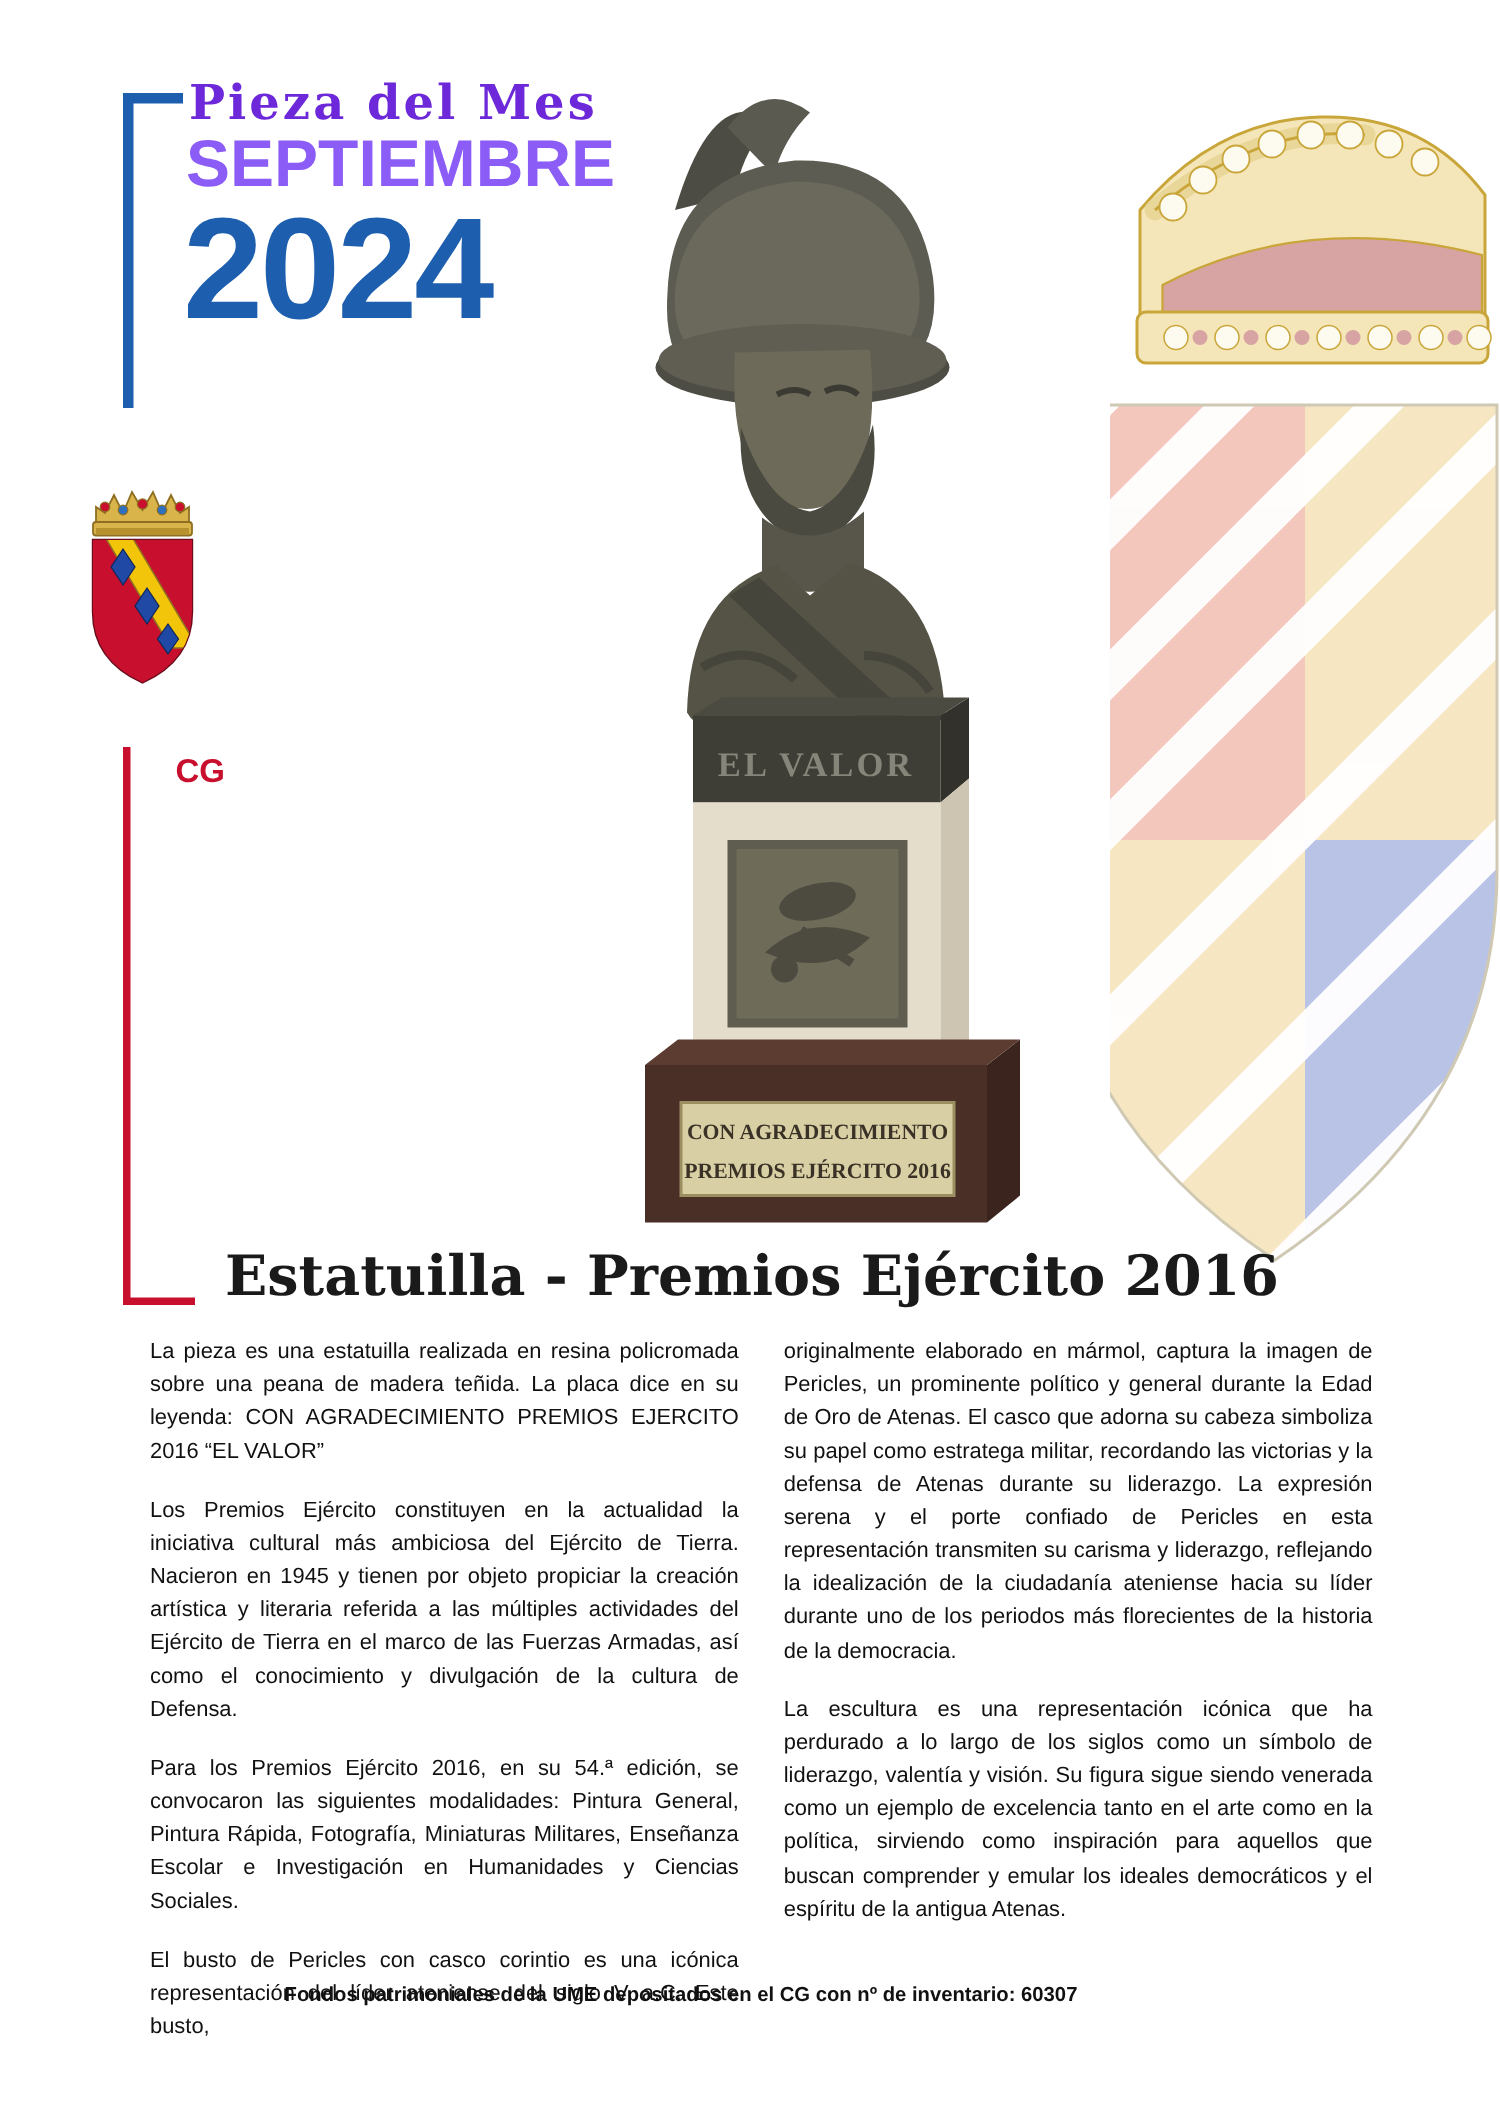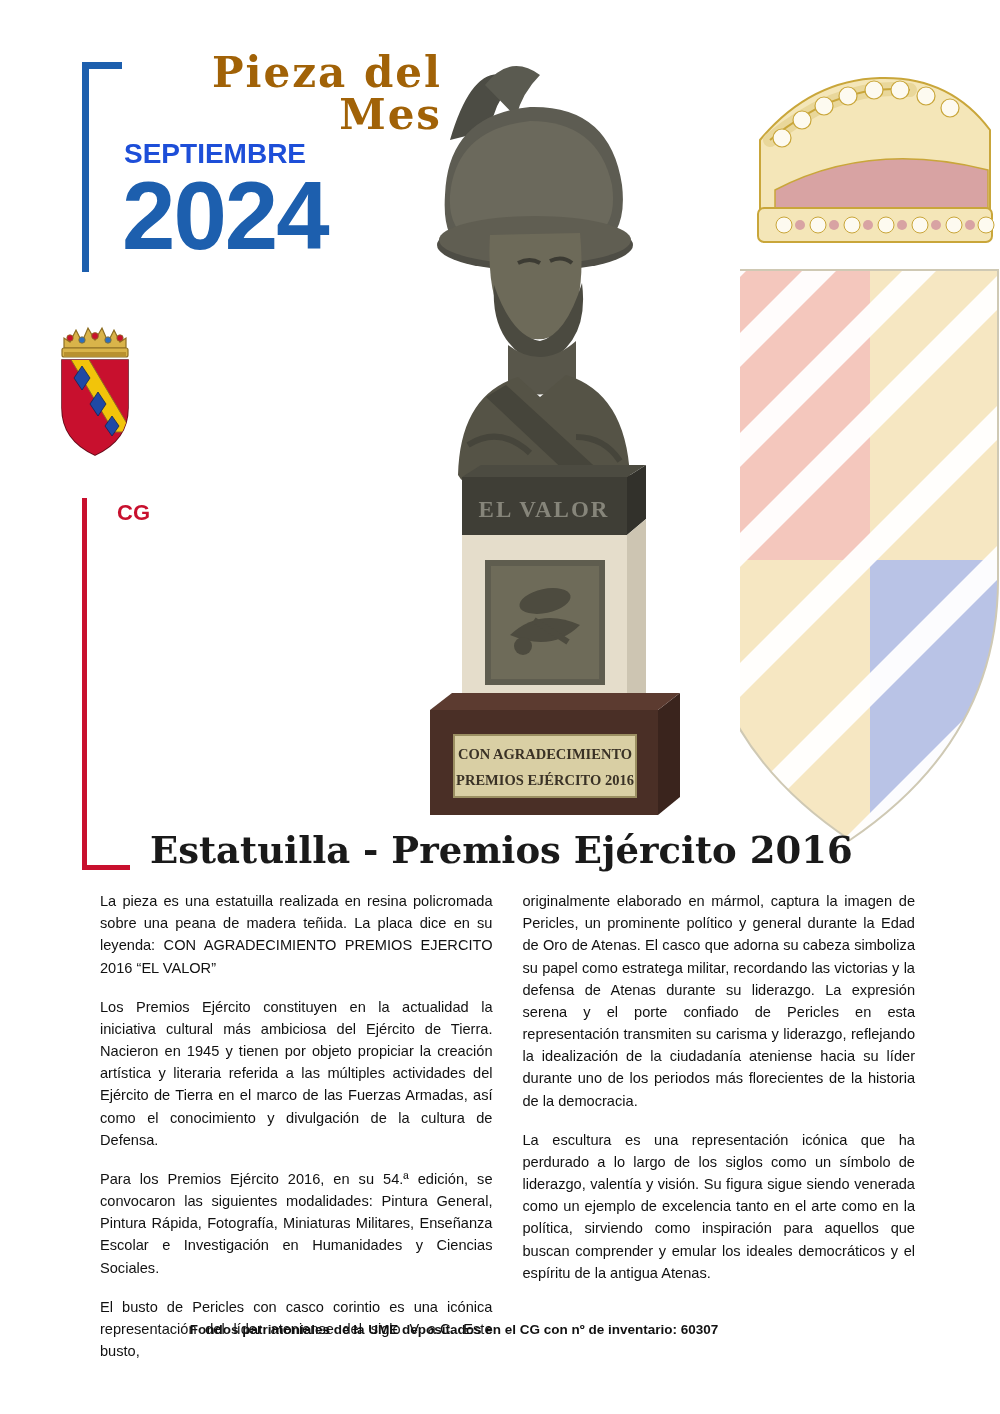--- a/index.html
+++ b/index.html
@@ -26,33 +26,32 @@
     border-top: 7px solid #1d5fae;
   }
   .title-stack {
     position: absolute;
     left: 122px; top: 52px;
     width: 320px;
   }
   .t-pieza {
     font-family: "DejaVu Serif", serif;
     font-weight: bold;
-    font-size: 42px;
+    font-size: 32px;
     letter-spacing: 2px;
-    color: #a16207;
+    color: #6d28d9;
     line-height: 1;
     margin: 0 0 4px 4px;
-    text-align: right;
   }
   .t-mes {
     font-family: "Liberation Sans", sans-serif;
     font-weight: bold;
-    font-size: 28px;
+    font-size: 44px;
     letter-spacing: 0px;
-    color: #1d4ed8;
+    color: #8b5cf6;
     line-height: 1;
     margin: 0 0 0 2px;
   }
   .t-year {
     font-family: "Liberation Sans", sans-serif;
     font-weight: bold;
     font-size: 96px;
     letter-spacing: -2px;
     color: #1d5fae;
     line-height: 0.95;

